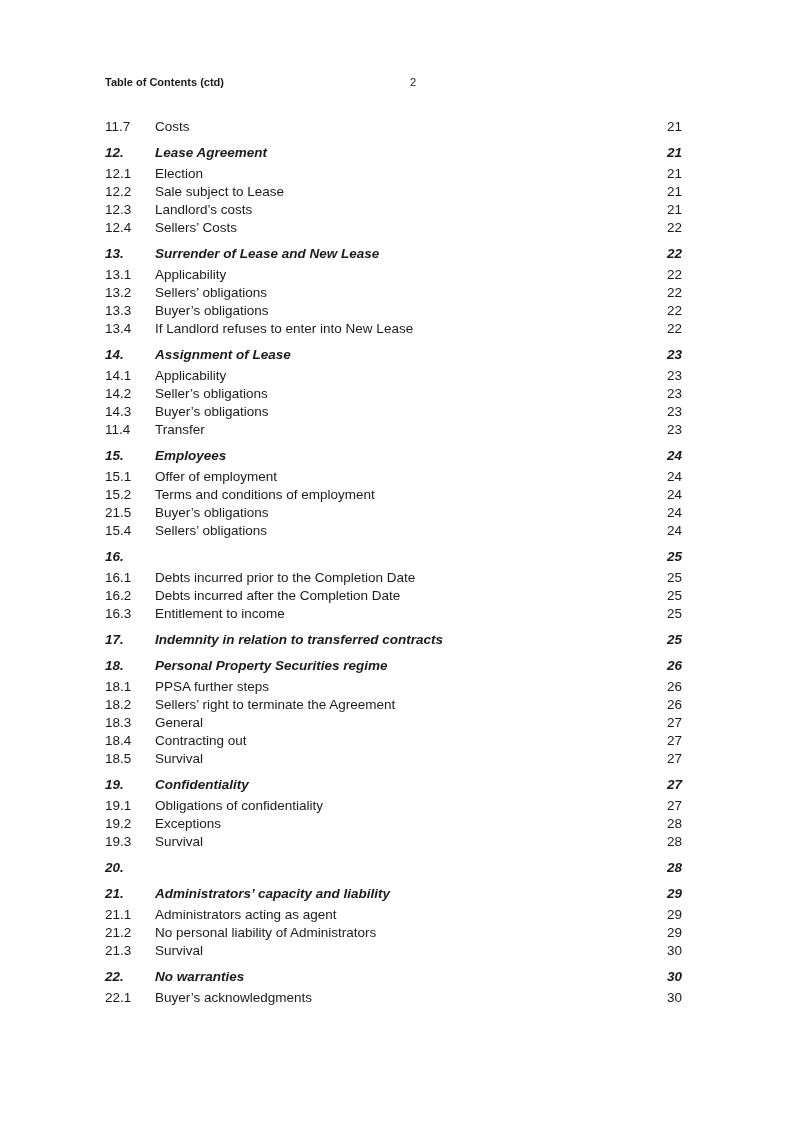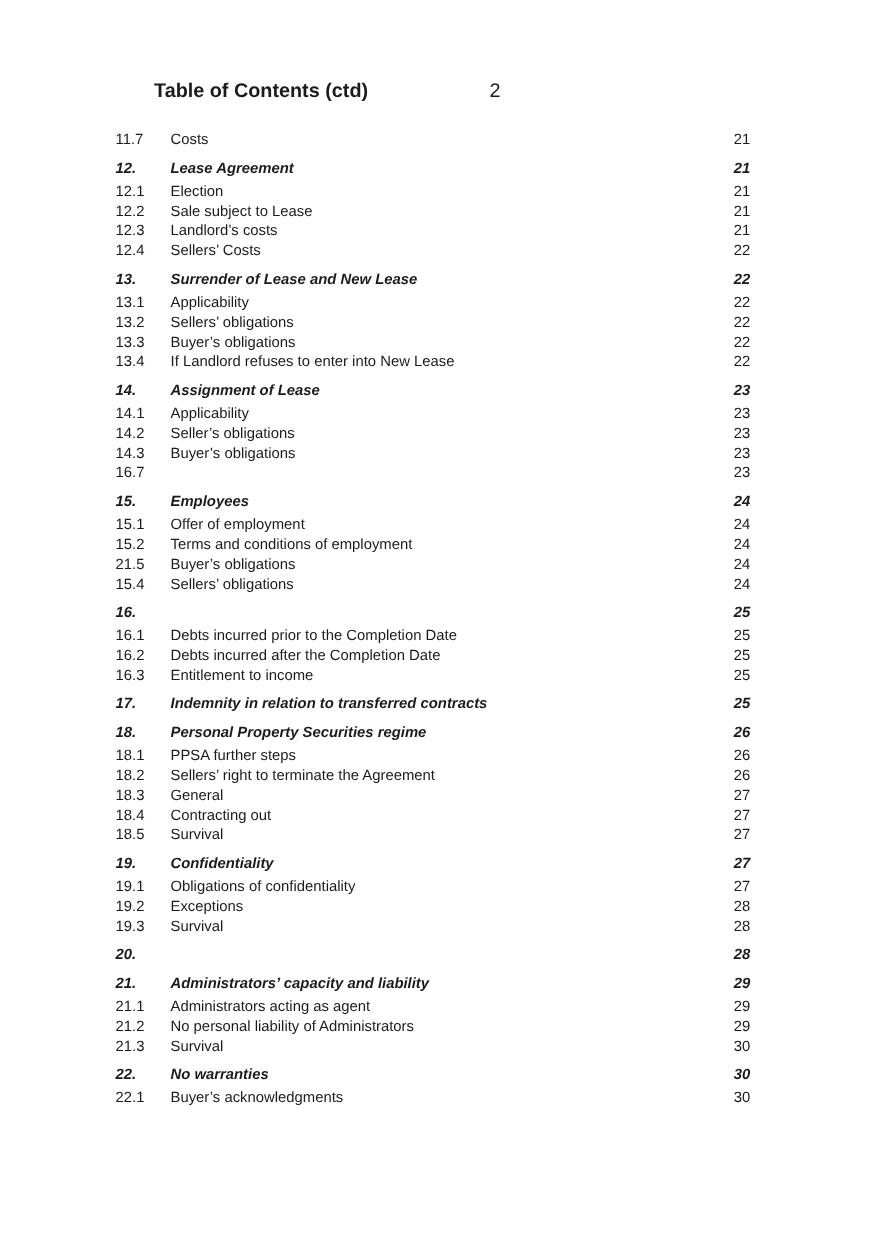--- a/index.html
+++ b/index.html
@@ -14,24 +14,23 @@
   }
   .page {
     position: absolute;
     inset: 0;
     padding: 73px 111px 0 105px;
     background: #ffffff;
   }
   .doc-header {
     position: relative;
     height: 18px;
-    font-size: 18px;
+    font-size: 11px;
     line-height: 18px;
     font-weight: bold;
-    margin-left: 35px;
   }
   .doc-header .pagenum {
     position: absolute;
     left: 305px;
     top: 0;
     font-weight: normal;
   }
   .toc {
     margin-top: 27px;
     font-size: 13.5px;
@@ -126,21 +125,22 @@
         <span class="num">14.2</span>
         <span class="title">Seller’s obligations</span>
         <span class="pg">23</span>
       </div>
       <div class="row">
         <span class="num">14.3</span>
         <span class="title">Buyer’s obligations</span>
         <span class="pg">23</span>
       </div>
       <div class="row">
-        <span class="num">16.7</span>
+        <span class="num">11.4</span>
+        <span class="title">Transfer</span>
         <span class="pg">23</span>
       </div>
       <div class="row heading">
         <span class="num">15.</span>
         <span class="title">Employees</span>
         <span class="pg">24</span>
       </div>
       <div class="row">
         <span class="num">15.1</span>
         <span class="title">Offer of employment</span>

